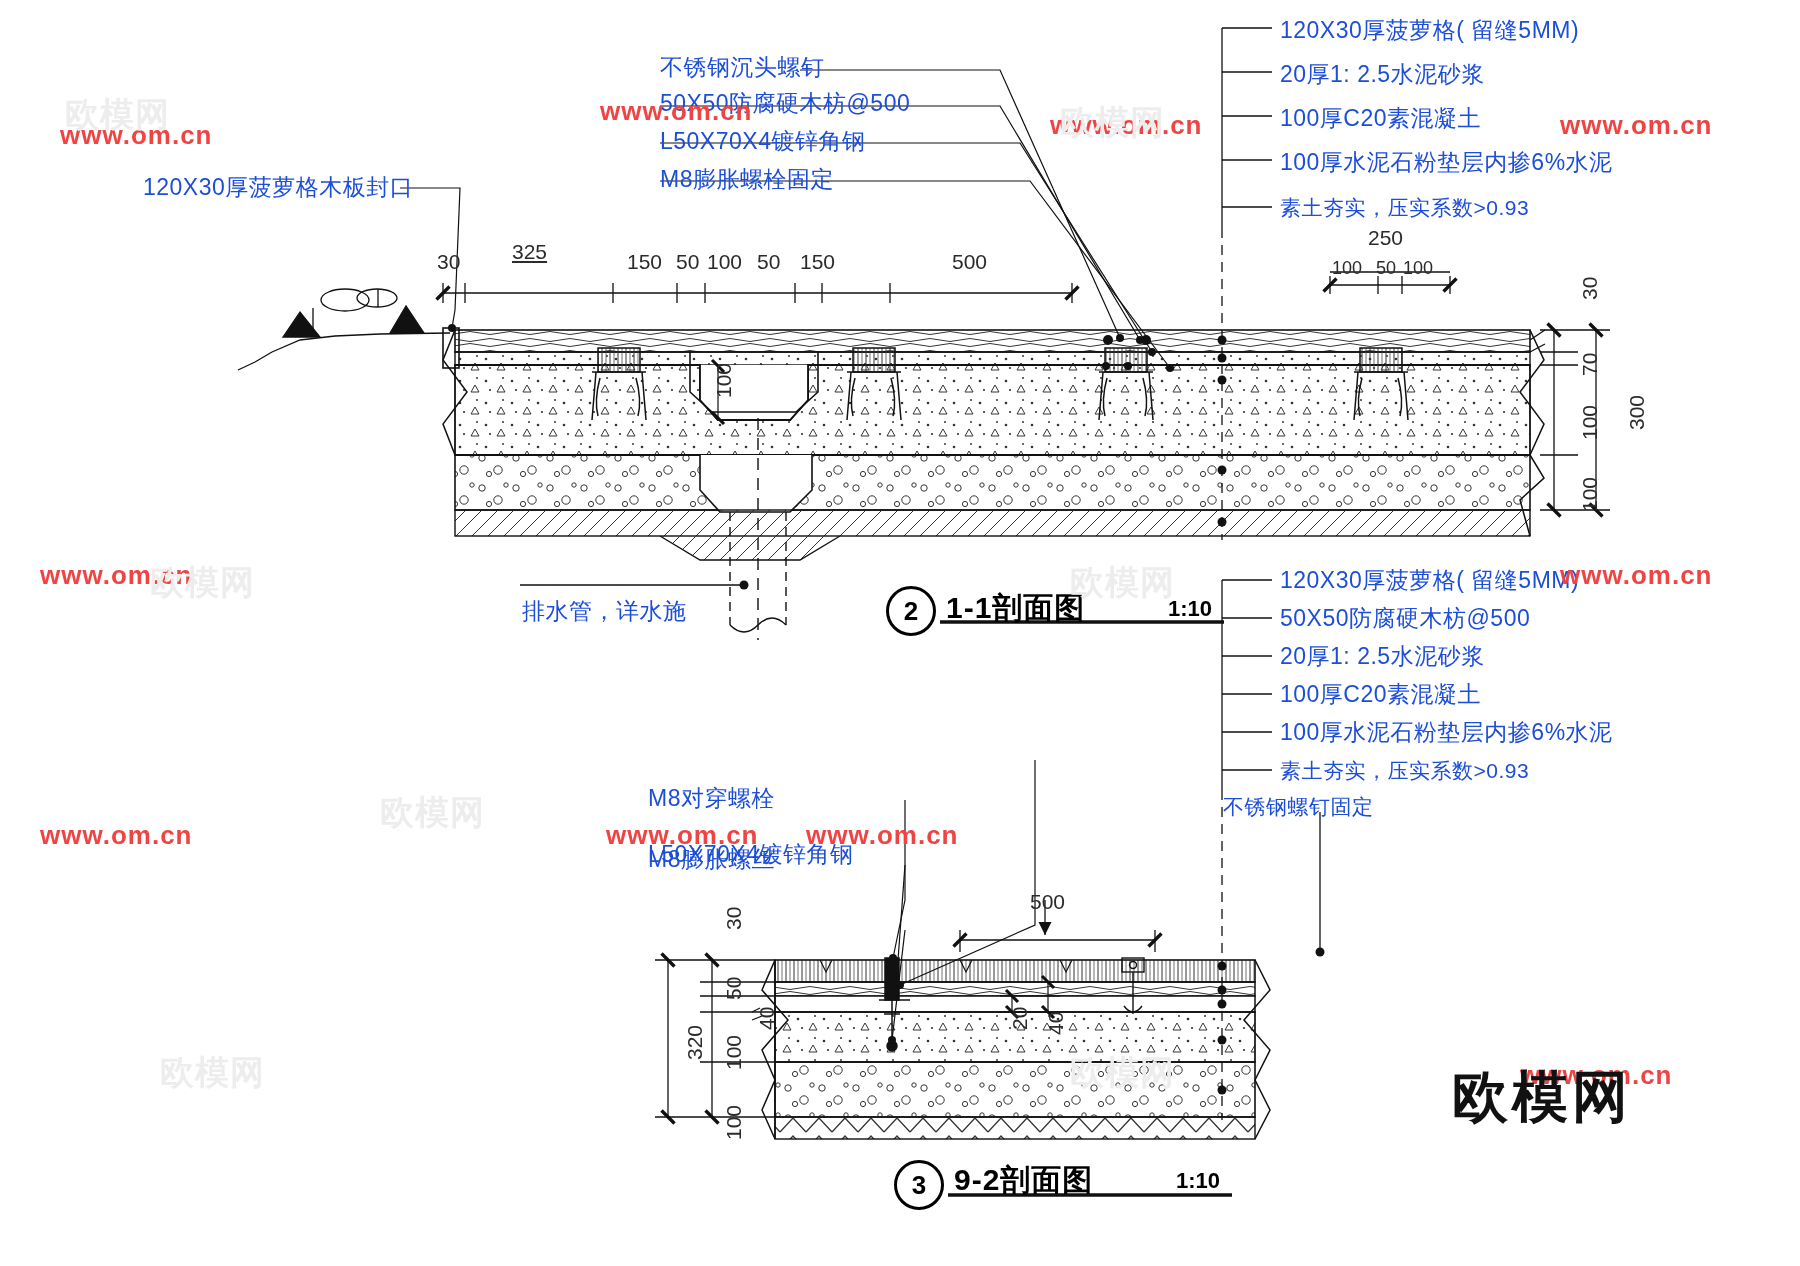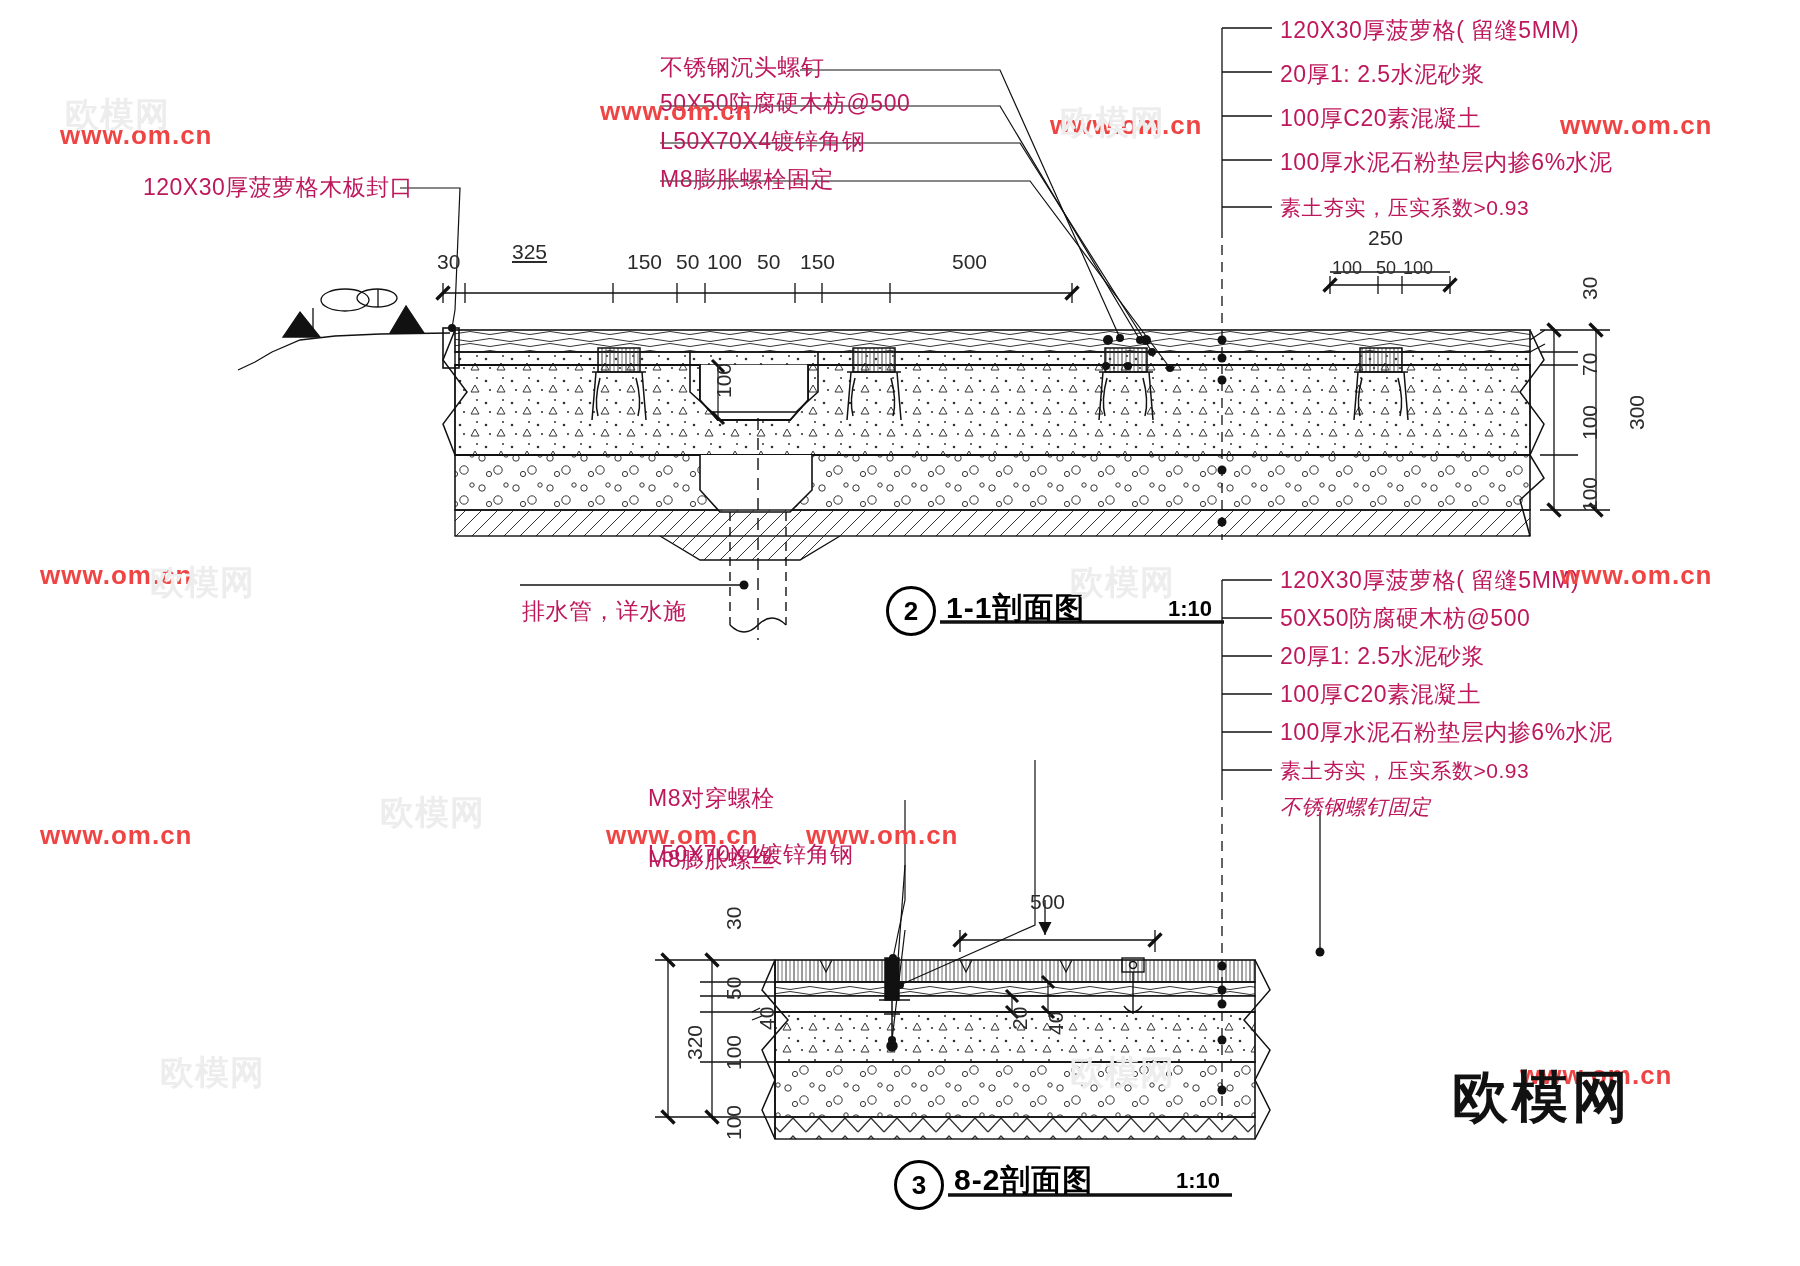--- a/index.html
+++ b/index.html
@@ -7,21 +7,21 @@
     font-family:"Liberation Sans","DejaVu Sans",sans-serif;
     width:1800px;height:1266px;position:relative;overflow:hidden;
     color:#1a1a1a;
   }
   .stage{position:absolute;left:0;top:0;width:1800px;height:1266px;}
   svg.draw{position:absolute;left:0;top:0;width:1800px;height:1266px;}
 
   .lbl{
     position:absolute;white-space:nowrap;
     font-family:"Liberation Sans","DejaVu Sans",sans-serif;
-    font-size:23px;color:#be185d;letter-spacing:.5px;
+    font-size:23px;color:#1d4ed8;letter-spacing:.5px;
   }
   .lbl.small{font-size:21px;}
   .dim{
     position:absolute;white-space:nowrap;
     font-family:"Liberation Sans","DejaVu Sans",sans-serif;
     font-size:21px;color:#2b2b2b;
   }
   .dim.v{transform-origin:0 0;transform:rotate(-90deg);}
   .dim.tiny{font-size:18px;}
   .title-txt{
@@ -368,36 +368,36 @@
 <div class="lbl" style="left:648px;top:783px;">M8对穿螺栓</div>
 <div class="lbl" style="left:648px;top:839px;">L50X70X4镀锌角钢</div>
 <div class="lbl" style="left:648px;top:844px;">M8膨胀螺丝</div>
 
 <div class="lbl" style="left:1280px;top:565px;">120X30厚菠萝格( 留缝5MM)</div>
 <div class="lbl" style="left:1280px;top:603px;">50X50防腐硬木枋@500</div>
 <div class="lbl" style="left:1280px;top:641px;">20厚1: 2.5水泥砂浆</div>
 <div class="lbl" style="left:1280px;top:679px;">100厚C20素混凝土</div>
 <div class="lbl" style="left:1280px;top:717px;">100厚水泥石粉垫层内掺6%水泥</div>
 <div class="lbl small" style="left:1280px;top:757px;">素土夯实，压实系数&gt;0.93</div>
-<div class="lbl small" style="left:1280px;top:793px;font-style:italic;">不锈钢螺钉固定</div>
+<div class="lbl small" style="left:1223px;top:793px;">不锈钢螺钉固定</div>
 
 <div class="dim" style="left:1030px;top:890px;">500</div>
 
 <div class="dim v" style="left:722px;top:930px;">30</div>
 <div class="dim v" style="left:722px;top:1000px;">50</div>
 <div class="dim v" style="left:755px;top:1030px;">40</div>
 <div class="dim v" style="left:722px;top:1070px;">100</div>
 <div class="dim v" style="left:722px;top:1140px;">100</div>
 <div class="dim v" style="left:683px;top:1060px;">320</div>
 
 <div class="dim v" style="left:1008px;top:1030px;">20</div>
 <div class="dim v" style="left:1044px;top:1035px;">40</div>
 
 <div class="bubble" style="left:894px;top:1160px;">3</div>
-<div class="title-txt" style="left:954px;top:1160px;">8-2剖面图</div>
+<div class="title-txt" style="left:954px;top:1160px;">9-2剖面图</div>
 <div class="scale-txt" style="left:1176px;top:1168px;">1:10</div>
 
 <div class="wm" style="left:60px;top:120px;">www.om.cn</div>
 <div class="wm" style="left:600px;top:96px;">www.om.cn</div>
 <div class="wm" style="left:1560px;top:110px;">www.om.cn</div>
 <div class="wm" style="left:1560px;top:560px;">www.om.cn</div>
 <div class="wm" style="left:40px;top:820px;">www.om.cn</div>
 <div class="wm" style="left:806px;top:820px;">www.om.cn</div>
 <div class="wm" style="left:1520px;top:1060px;">www.om.cn</div>
 <div class="wm" style="left:40px;top:560px;">www.om.cn</div>

